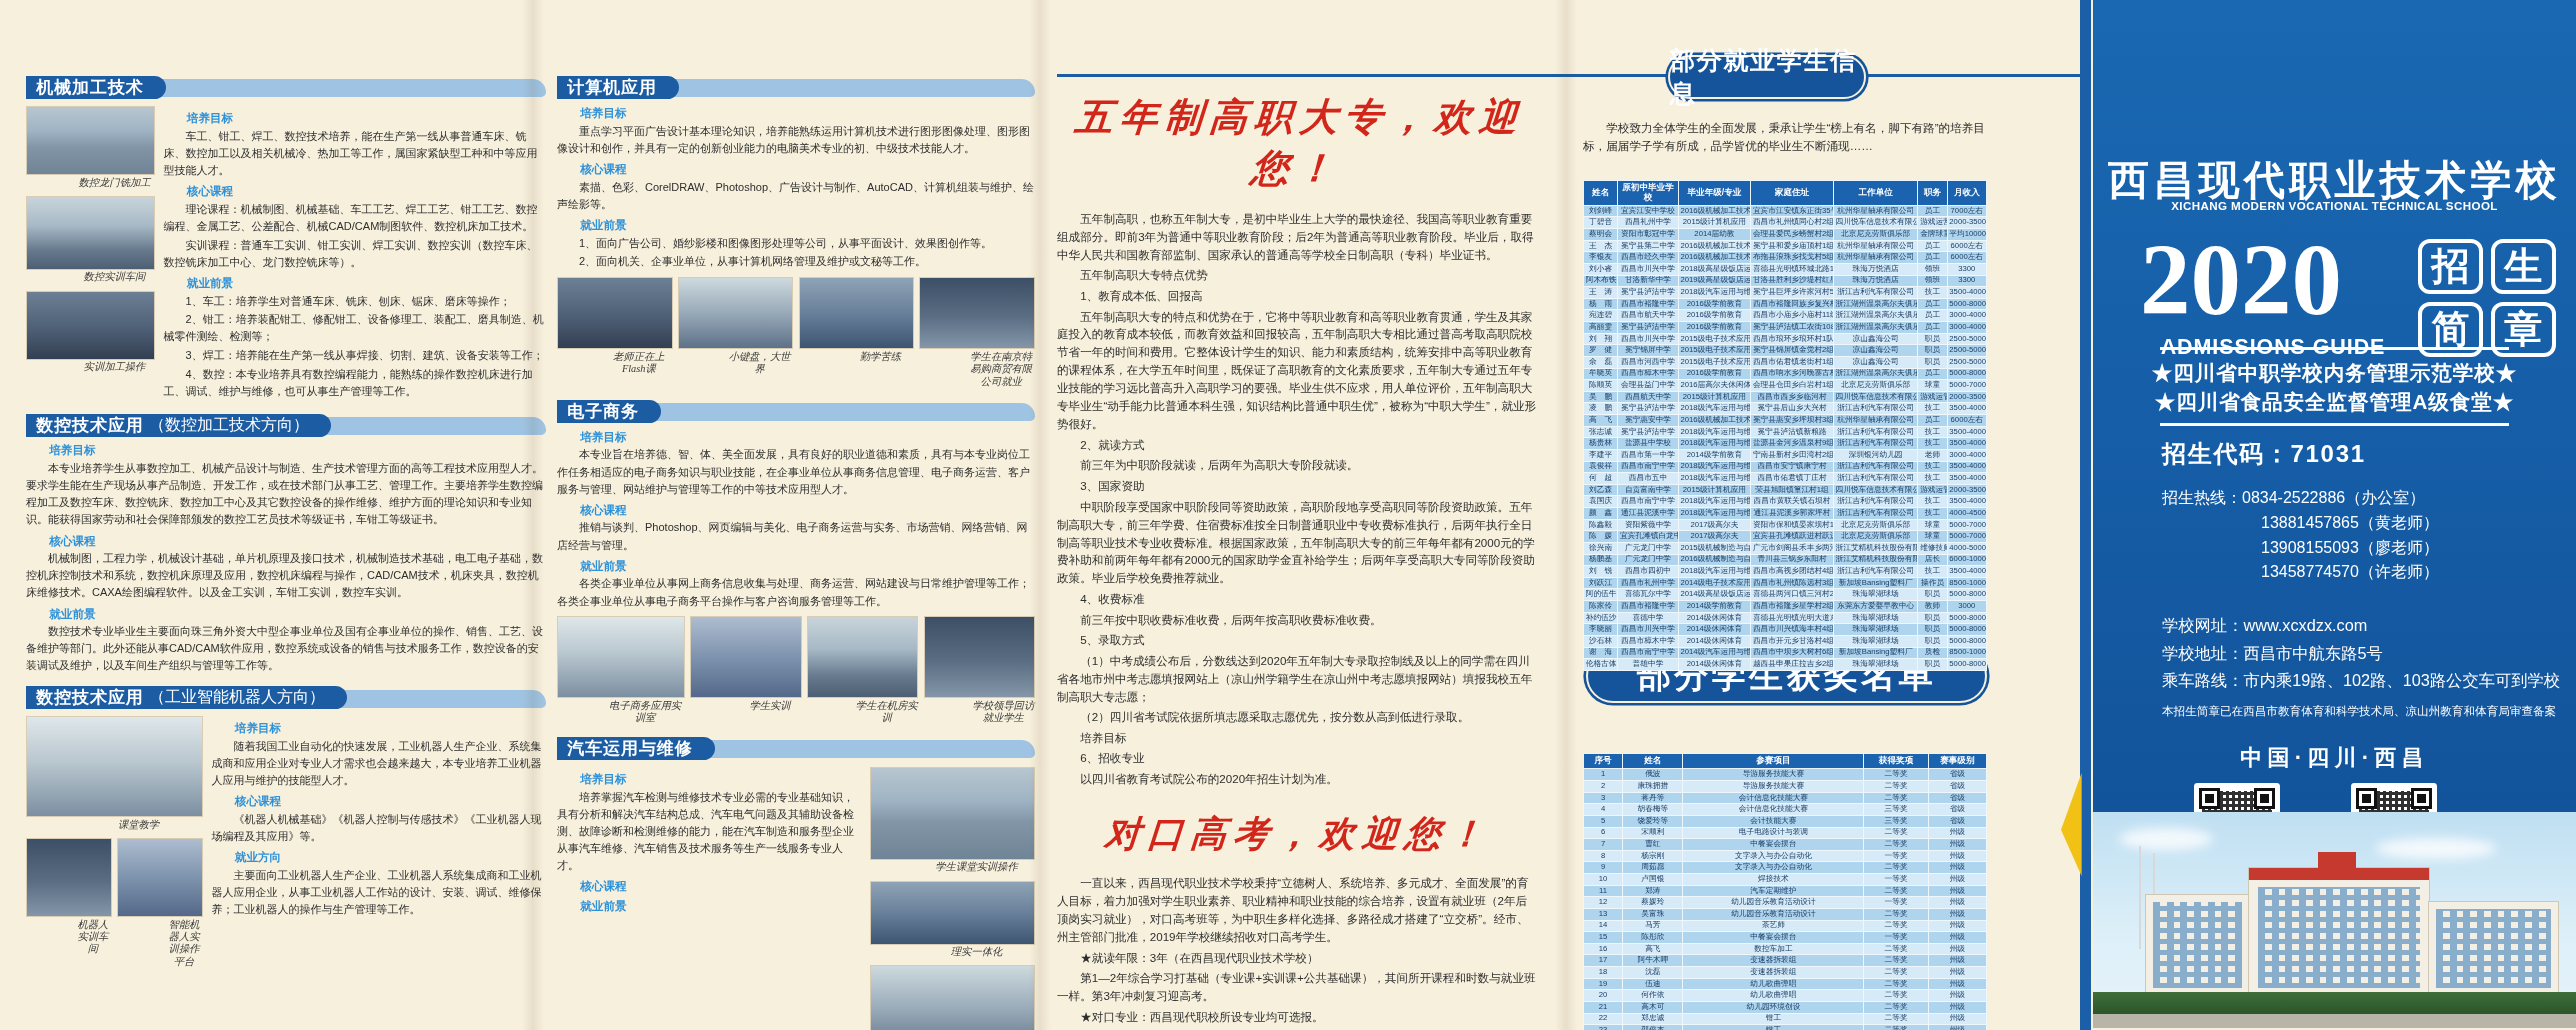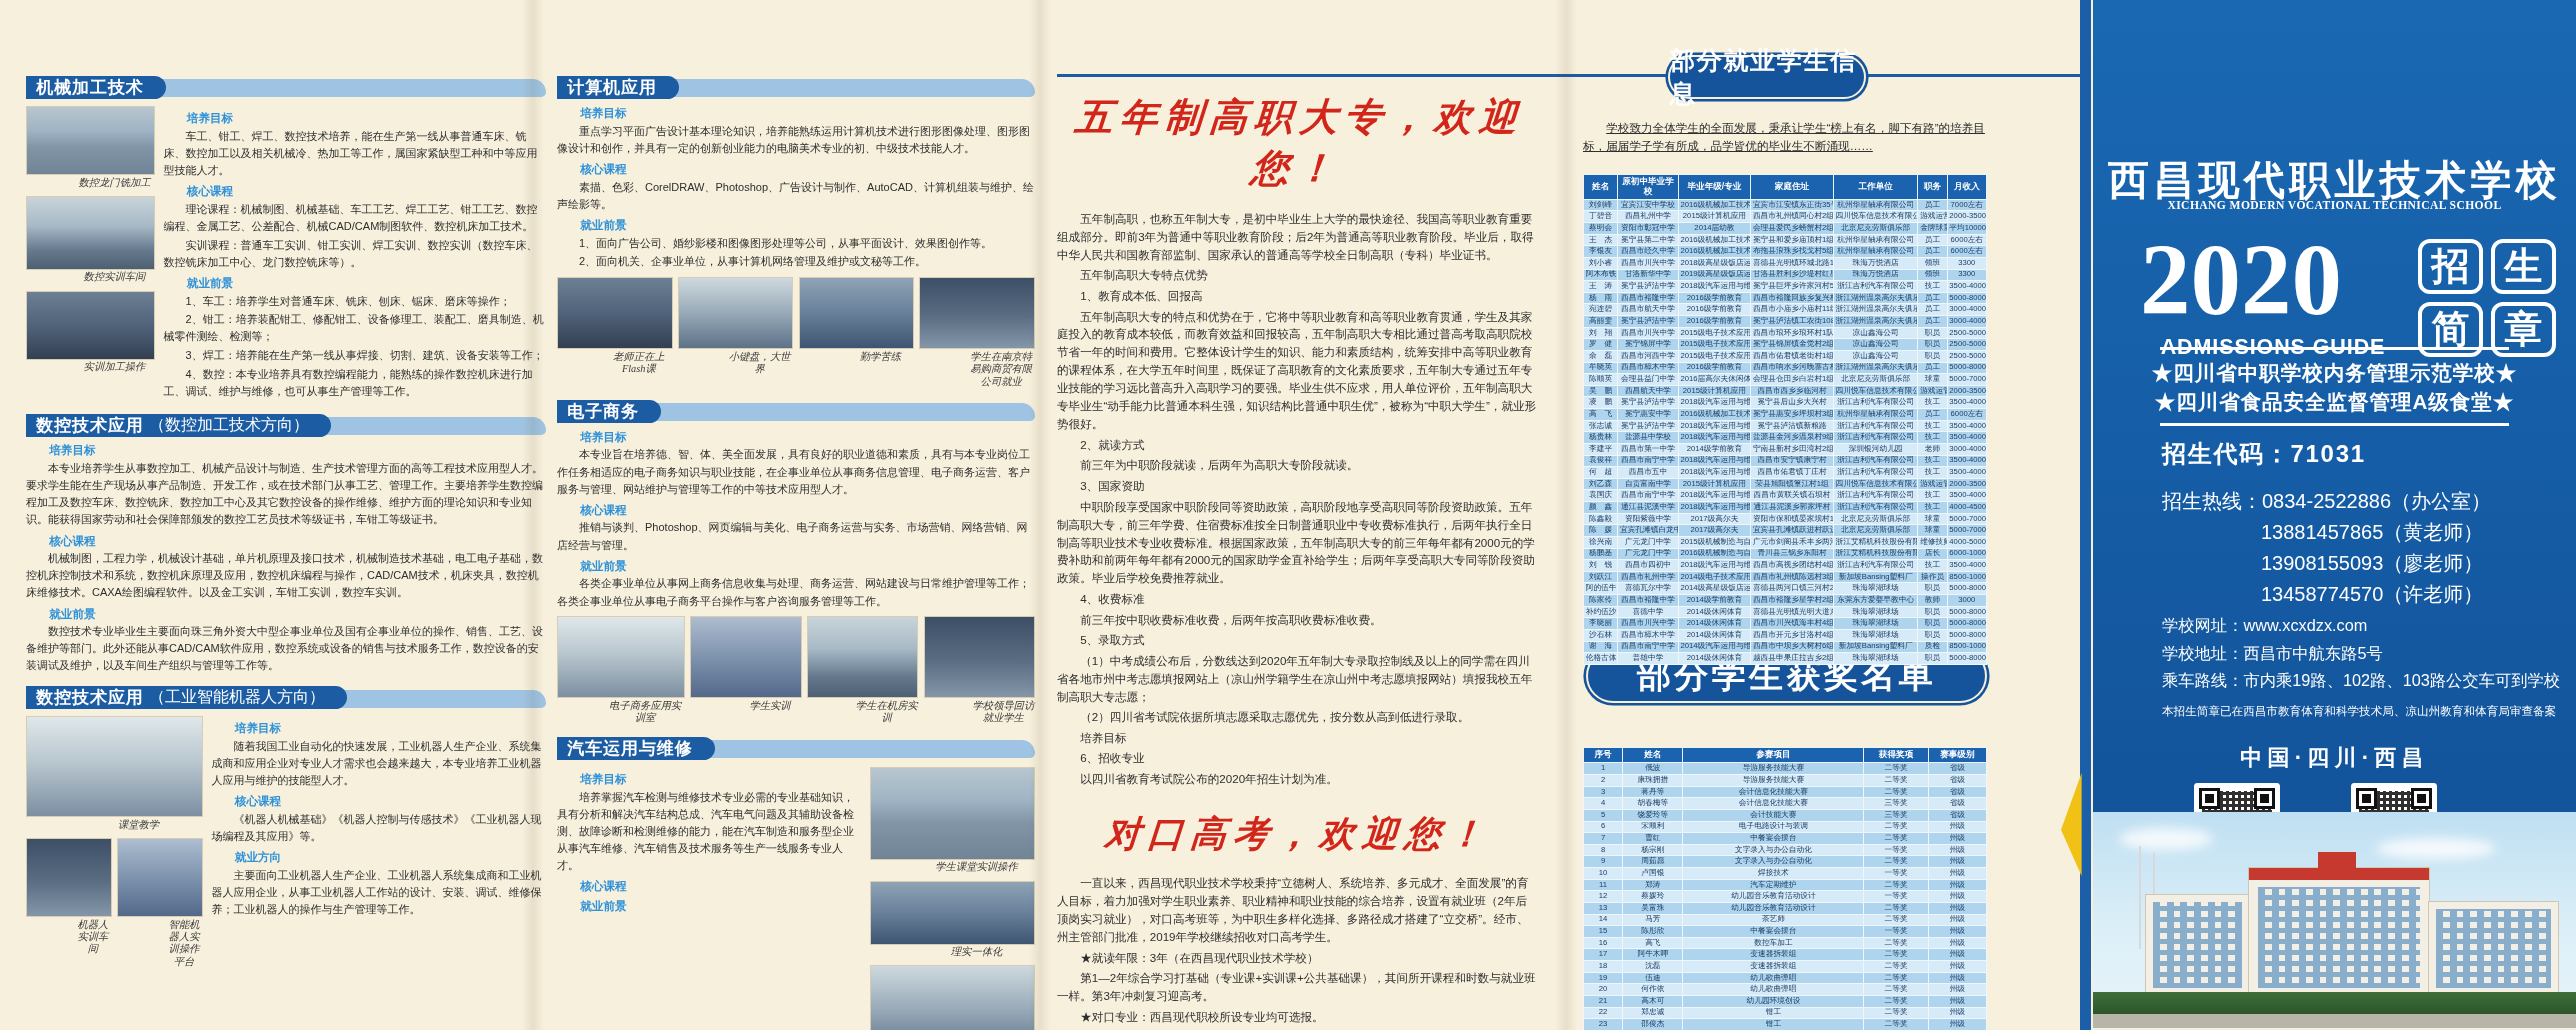--- a/index.html
+++ b/index.html
@@ -53,34 +53,34 @@
   .redtitle{font-family:"Liberation Serif",serif;font-style:italic;font-weight:bold;color:#d3261b;text-align:center;letter-spacing:6.9px;transform:skewX(-4deg);}
   .rt1{font-size:38px;margin:3.4px 0 15.5px;}
   .rt2{font-size:36px;margin:22px 0 15.5px;}
 
   
   table.data{border-collapse:collapse;width:404px;table-layout:fixed;}
   table.data th{background:#1b63ae;color:#fff;font-size:8.6px;font-weight:bold;padding:2.6px 0.9px;border:0.9px solid #eaf4fb;line-height:1.1;}
   table.data td{font-size:7.7px;color:#1c3f66;padding:0.9px 1.7px;border:0.9px solid #eef7fc;line-height:1.15;white-space:nowrap;overflow:hidden;text-overflow:clip;text-align:center;}
   table.data tr:nth-child(odd) td{background:#aed4ee;}
   table.data tr:nth-child(even) td{background:#d6eaf7;}
-  .intro{font-size:11.6px;color:#2e2e2e;line-height:1.6;text-indent:2em;margin-bottom:18px;text-decoration:underline;}
+  .intro{font-size:11.6px;color:#2e2e2e;line-height:1.6;text-indent:2em;margin-bottom:24px;}
 
   
   .p5 .inner{position:relative;width:100%;height:100%;color:#fff;}
   .schoolname{position:absolute;top:153px;left:0;width:100%;text-align:center;font-size:41px;font-weight:bold;letter-spacing:4.3px;}
-  .schoolen{position:absolute;top:199px;left:0;width:100%;text-align:center;font-size:11.6px;font-weight:bold;letter-spacing:0.4px;font-family:Liberation Serif, serif;}
+  .schoolen{position:absolute;top:199px;left:0;width:100%;text-align:center;font-size:11.6px;font-weight:bold;letter-spacing:0.4px;}
   .y2020{position:absolute;top:230px;left:47px;font-family:"Liberation Serif",serif;font-weight:bold;font-size:101px;line-height:1;}
   .adm{position:absolute;top:335px;left:47px;width:266px;text-align:center;font-size:21.5px;font-weight:bold;letter-spacing:0.9px;}
   .zsjz{position:absolute;top:239px;left:325px;width:146px;display:grid;grid-template-columns:65px 65px;grid-gap:7.7px;}
   .zsjz .box{width:65px;height:55px;border:4.3px solid #fff;border-radius:12px;box-sizing:border-box;display:flex;align-items:center;justify-content:center;font-size:38px;font-weight:bold;}
   .whr{position:absolute;left:67px;width:349px;height:2.6px;background:#fff;}
   .stars{position:absolute;left:0;width:100%;text-align:center;font-size:20.6px;font-weight:bold;letter-spacing:0.9px;}
   .code{position:absolute;left:69px;font-size:24px;font-weight:bold;letter-spacing:1.7px;}
-  .hotline{position:absolute;left:69px;font-size:20px;line-height:1.55;}
+  .hotline{position:absolute;left:69px;font-size:16px;line-height:1.55;}
   .hotline .ind{padding-left:99px;}
   .addr{position:absolute;left:69px;font-size:16.3px;line-height:1.7;}
   .note{position:absolute;left:69px;font-size:11.6px;}
   .cnloc{position:absolute;left:0;width:100%;text-align:center;font-size:22px;font-weight:bold;letter-spacing:5.2px;}
 
   .qr{position:absolute;width:86px;height:86px;background:#fff;border-radius:3.4px;}
   .qr .noise{position:absolute;inset:7.7px;background-image:repeating-linear-gradient(0deg,#1a1a1a 0 2.6px,transparent 2.6px 6px),repeating-linear-gradient(90deg,#1a1a1a 0 2.6px,transparent 2.6px 6px);opacity:.9;}
   .qr .fp{position:absolute;width:20.6px;height:20.6px;border:3.4px solid #111;background:#fff;box-sizing:border-box;}
   .qr .fp::after{content:"";position:absolute;inset:2.6px;background:#111;}
   .qr .tl{left:5.2px;top:5.2px;} .qr .tr{right:5.2px;top:5.2px;} .qr .bl{left:5.2px;bottom:5.2px;}

